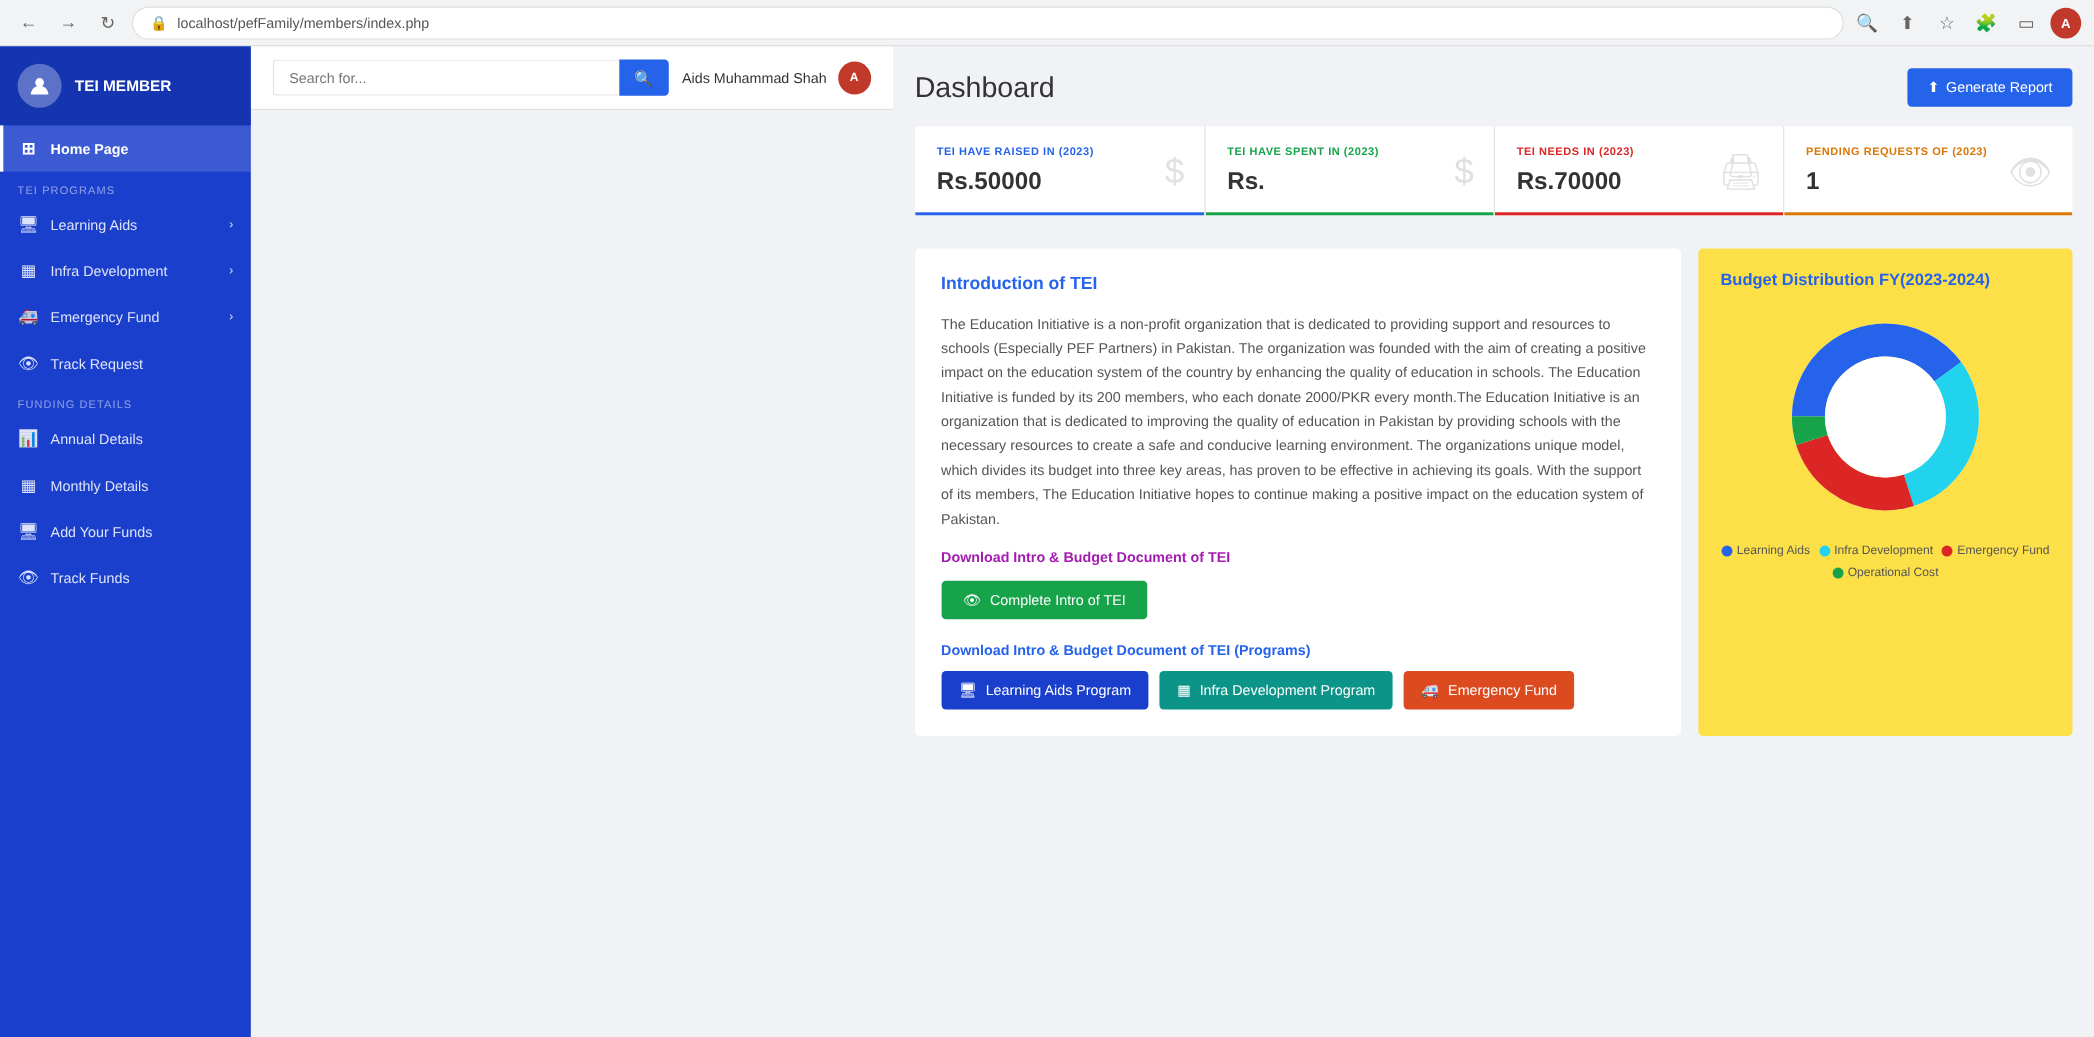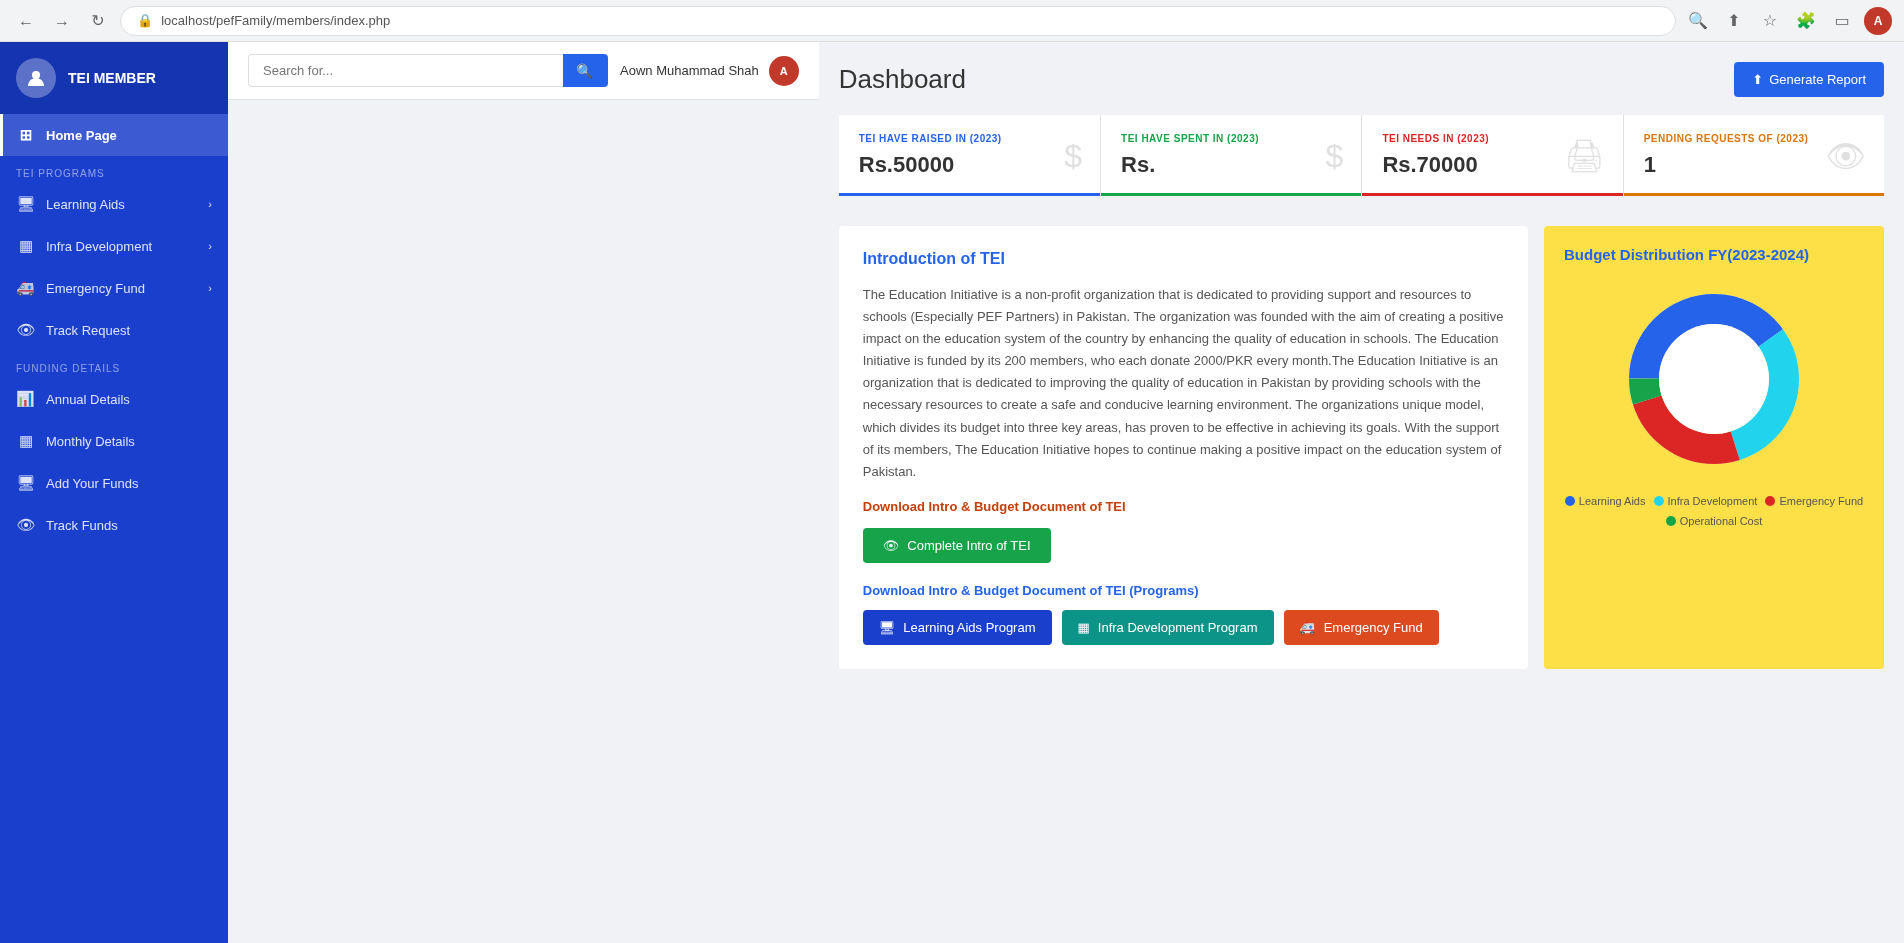--- a/index.html
+++ b/index.html
@@ -94,21 +94,21 @@
     .stat-value { font-size: 22px; font-weight: bold; color: #333; }
     .stat-icon { position: absolute; right: 18px; top: 50%; transform: translateY(-50%); font-size: 32px; color: #e0e0e0; }
 
     
     .content-row { display: flex; gap: 16px; border-radius: 20px; }
     .intro-card { flex: 1; background: white; border-radius: 4px; padding: 24px; }
     .budget-card { width: 340px; background: #fde047; border-radius: 4px; padding: 20px; flex-shrink: 0; }
 
     .intro-title { color: #2563eb; font-size: 16px; font-weight: bold; margin-bottom: 16px; }
     .intro-text { font-size: 13px; color: #555; line-height: 1.7; margin-bottom: 16px; }
-    .download-link { color: #c2410c; font-size: 13px; font-weight: bold; cursor: pointer; margin-bottom: 14px; display: block; }
+    .download-link { color: #a21caf; font-size: 13px; font-weight: bold; cursor: pointer; margin-bottom: 14px; display: block; }
     .complete-btn {
       background: #16a34a; color: white; border: none; padding: 10px 20px; border-radius: 4px; cursor: pointer; font-size: 13px; display: inline-flex; align-items: center; gap: 8px; margin-bottom: 20px;
     }
     .download-programs-label { color: #2563eb; font-size: 13px; font-weight: bold; margin-bottom: 12px; }
     .program-btns { display: flex; gap: 10px; flex-wrap: wrap; }
     .prog-btn {
       border: none; color: white; padding: 10px 16px; border-radius: 4px; cursor: pointer; font-size: 13px; display: inline-flex; align-items: center; gap: 8px;
     }
     .prog-btn.dark-blue { background: #1a3fcc; }
     .prog-btn.teal { background: #0d9488; }
@@ -216,21 +216,21 @@
   </div>
 
   <div style="flex:1; display:flex; flex-direction:row; overflow:hidden;">
 
     <div class="topbar">
       <div class="search-wrapper">
         <input class="search-input" type="text" placeholder="Search for..." style="">
         <button class="search-btn">🔍</button>
       </div>
       <div class="topbar-right">
-        <span class="user-name">Aown Muhammad Shah</span>
+        <span class="user-name">Aids Muhammad Shah</span>
         <div class="user-avatar">A</div>
       </div>
     </div>
 
     <div class="main-content">
 
       <div class="dashboard-header">
         <h1 class="dashboard-title">Dashboard</h1>
         <button class="generate-btn">
           <span>⬆</span>

